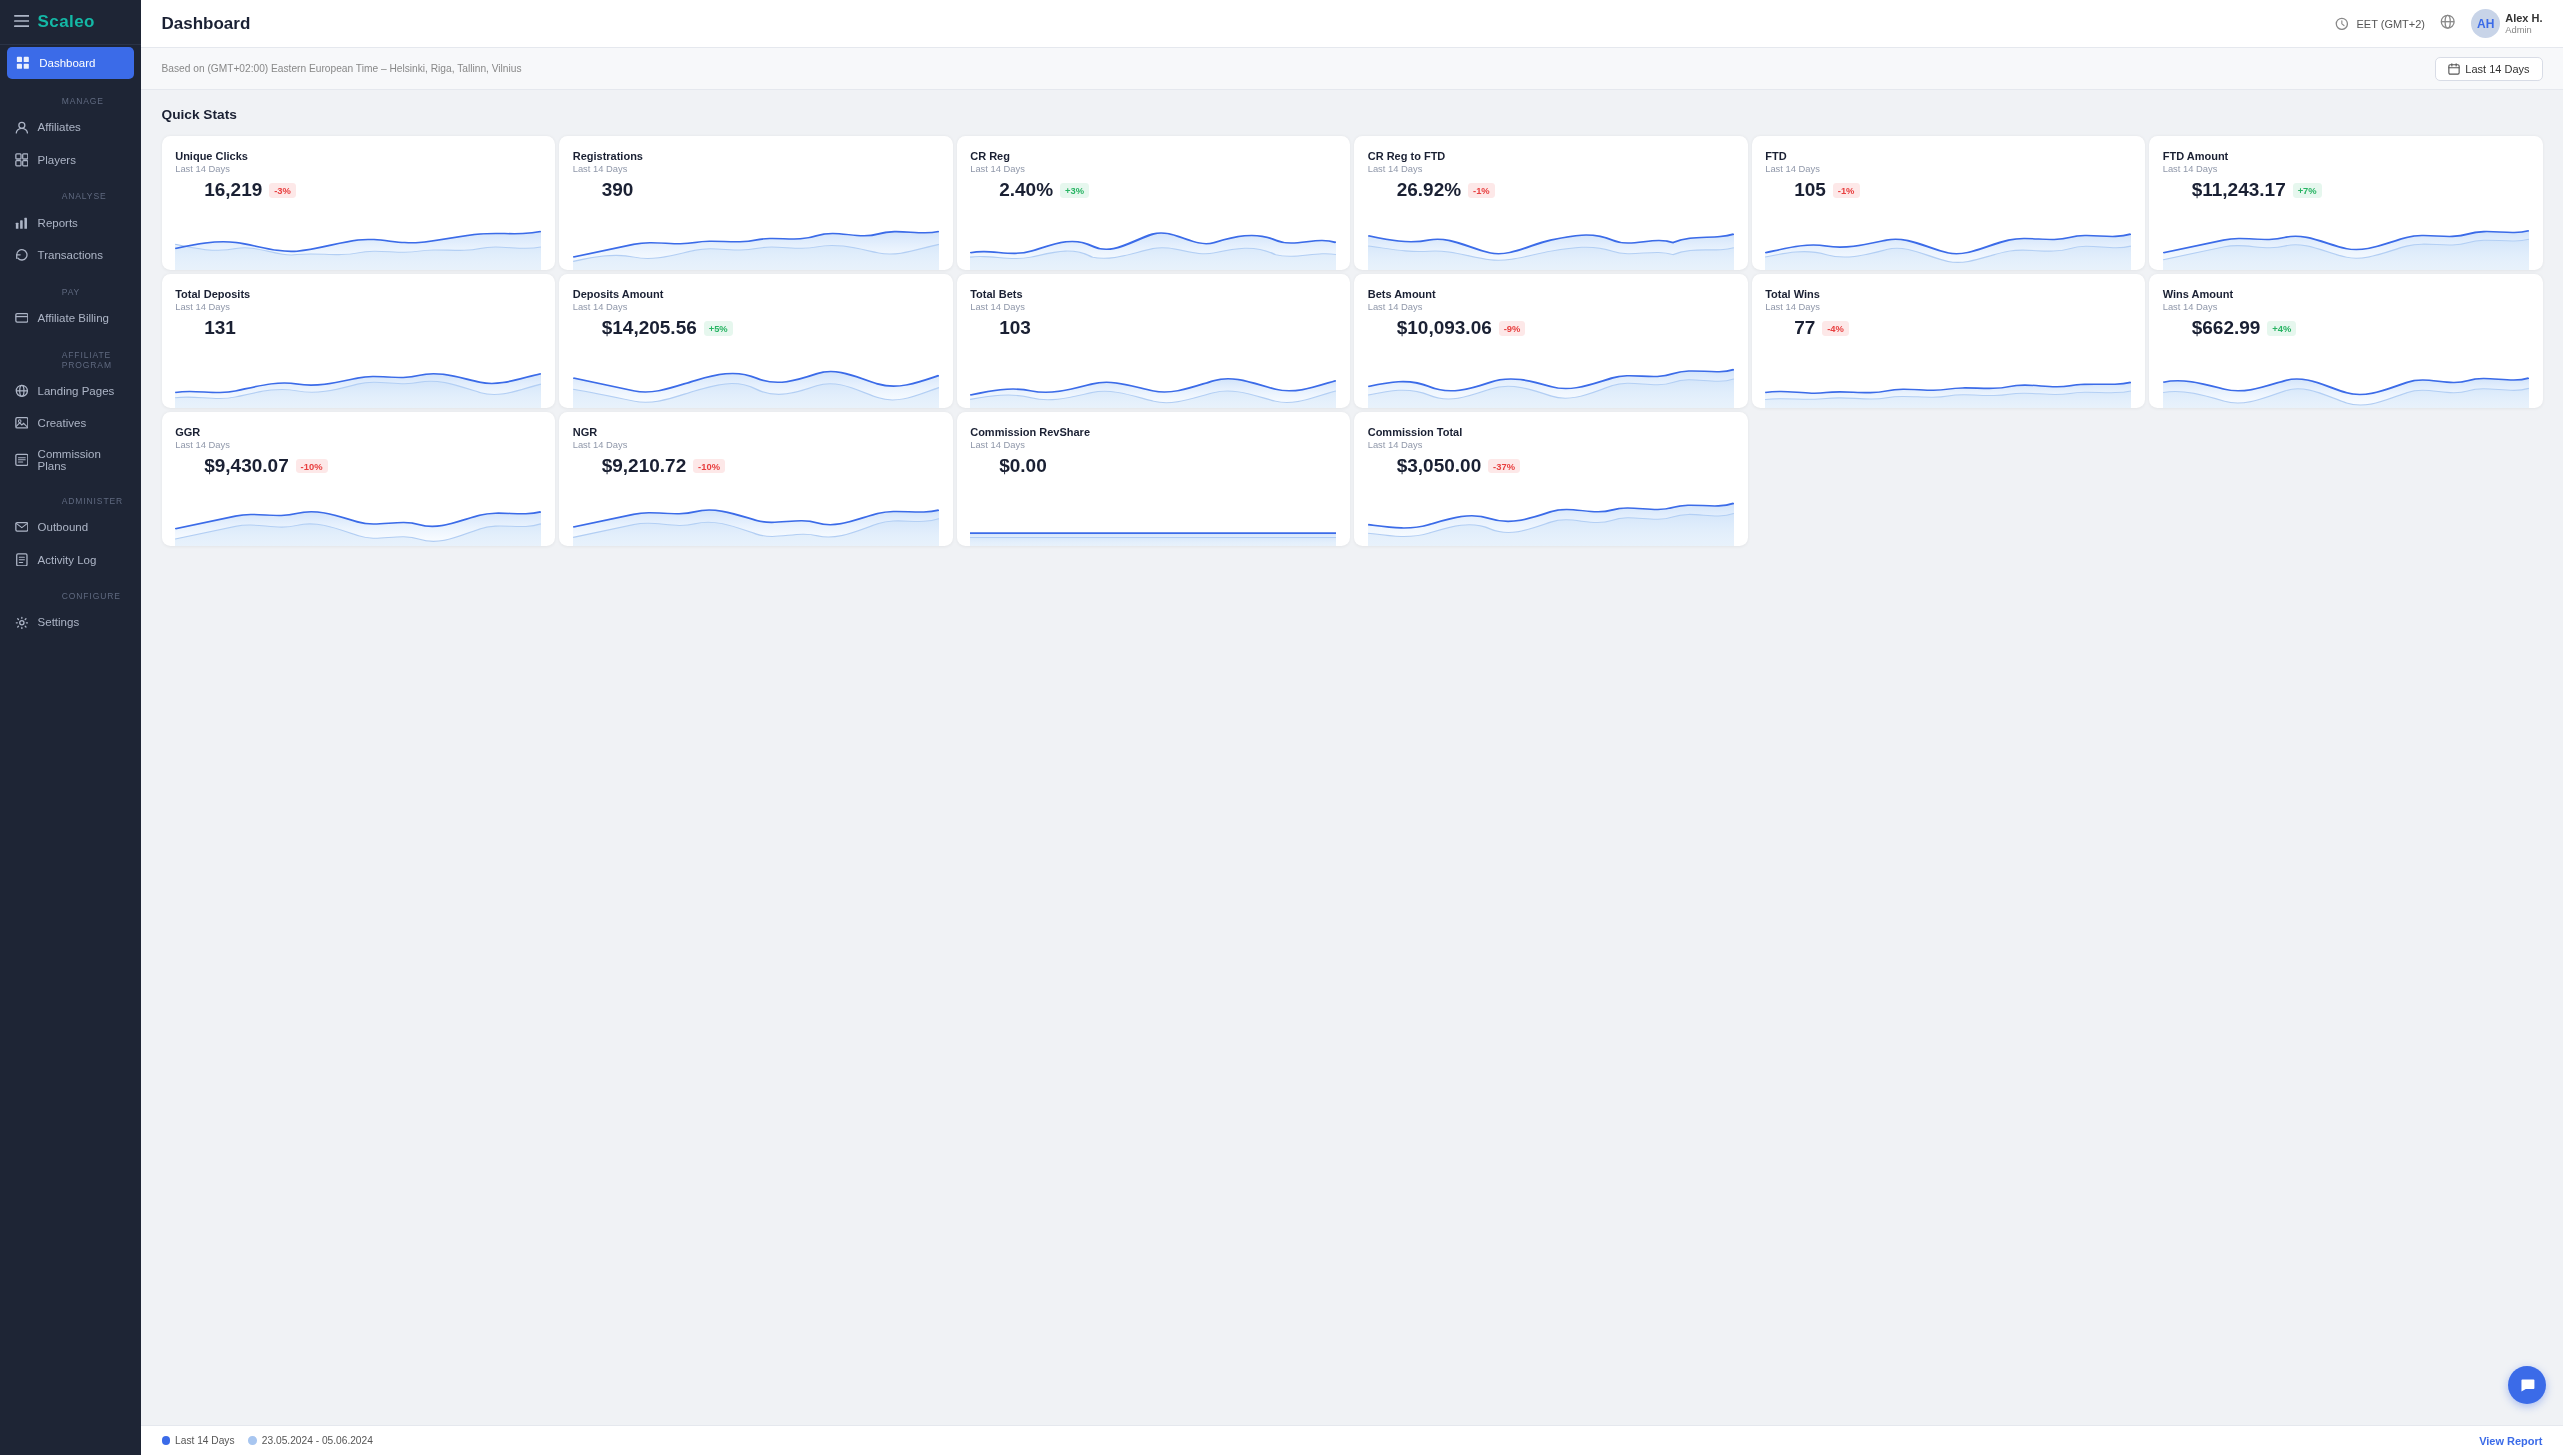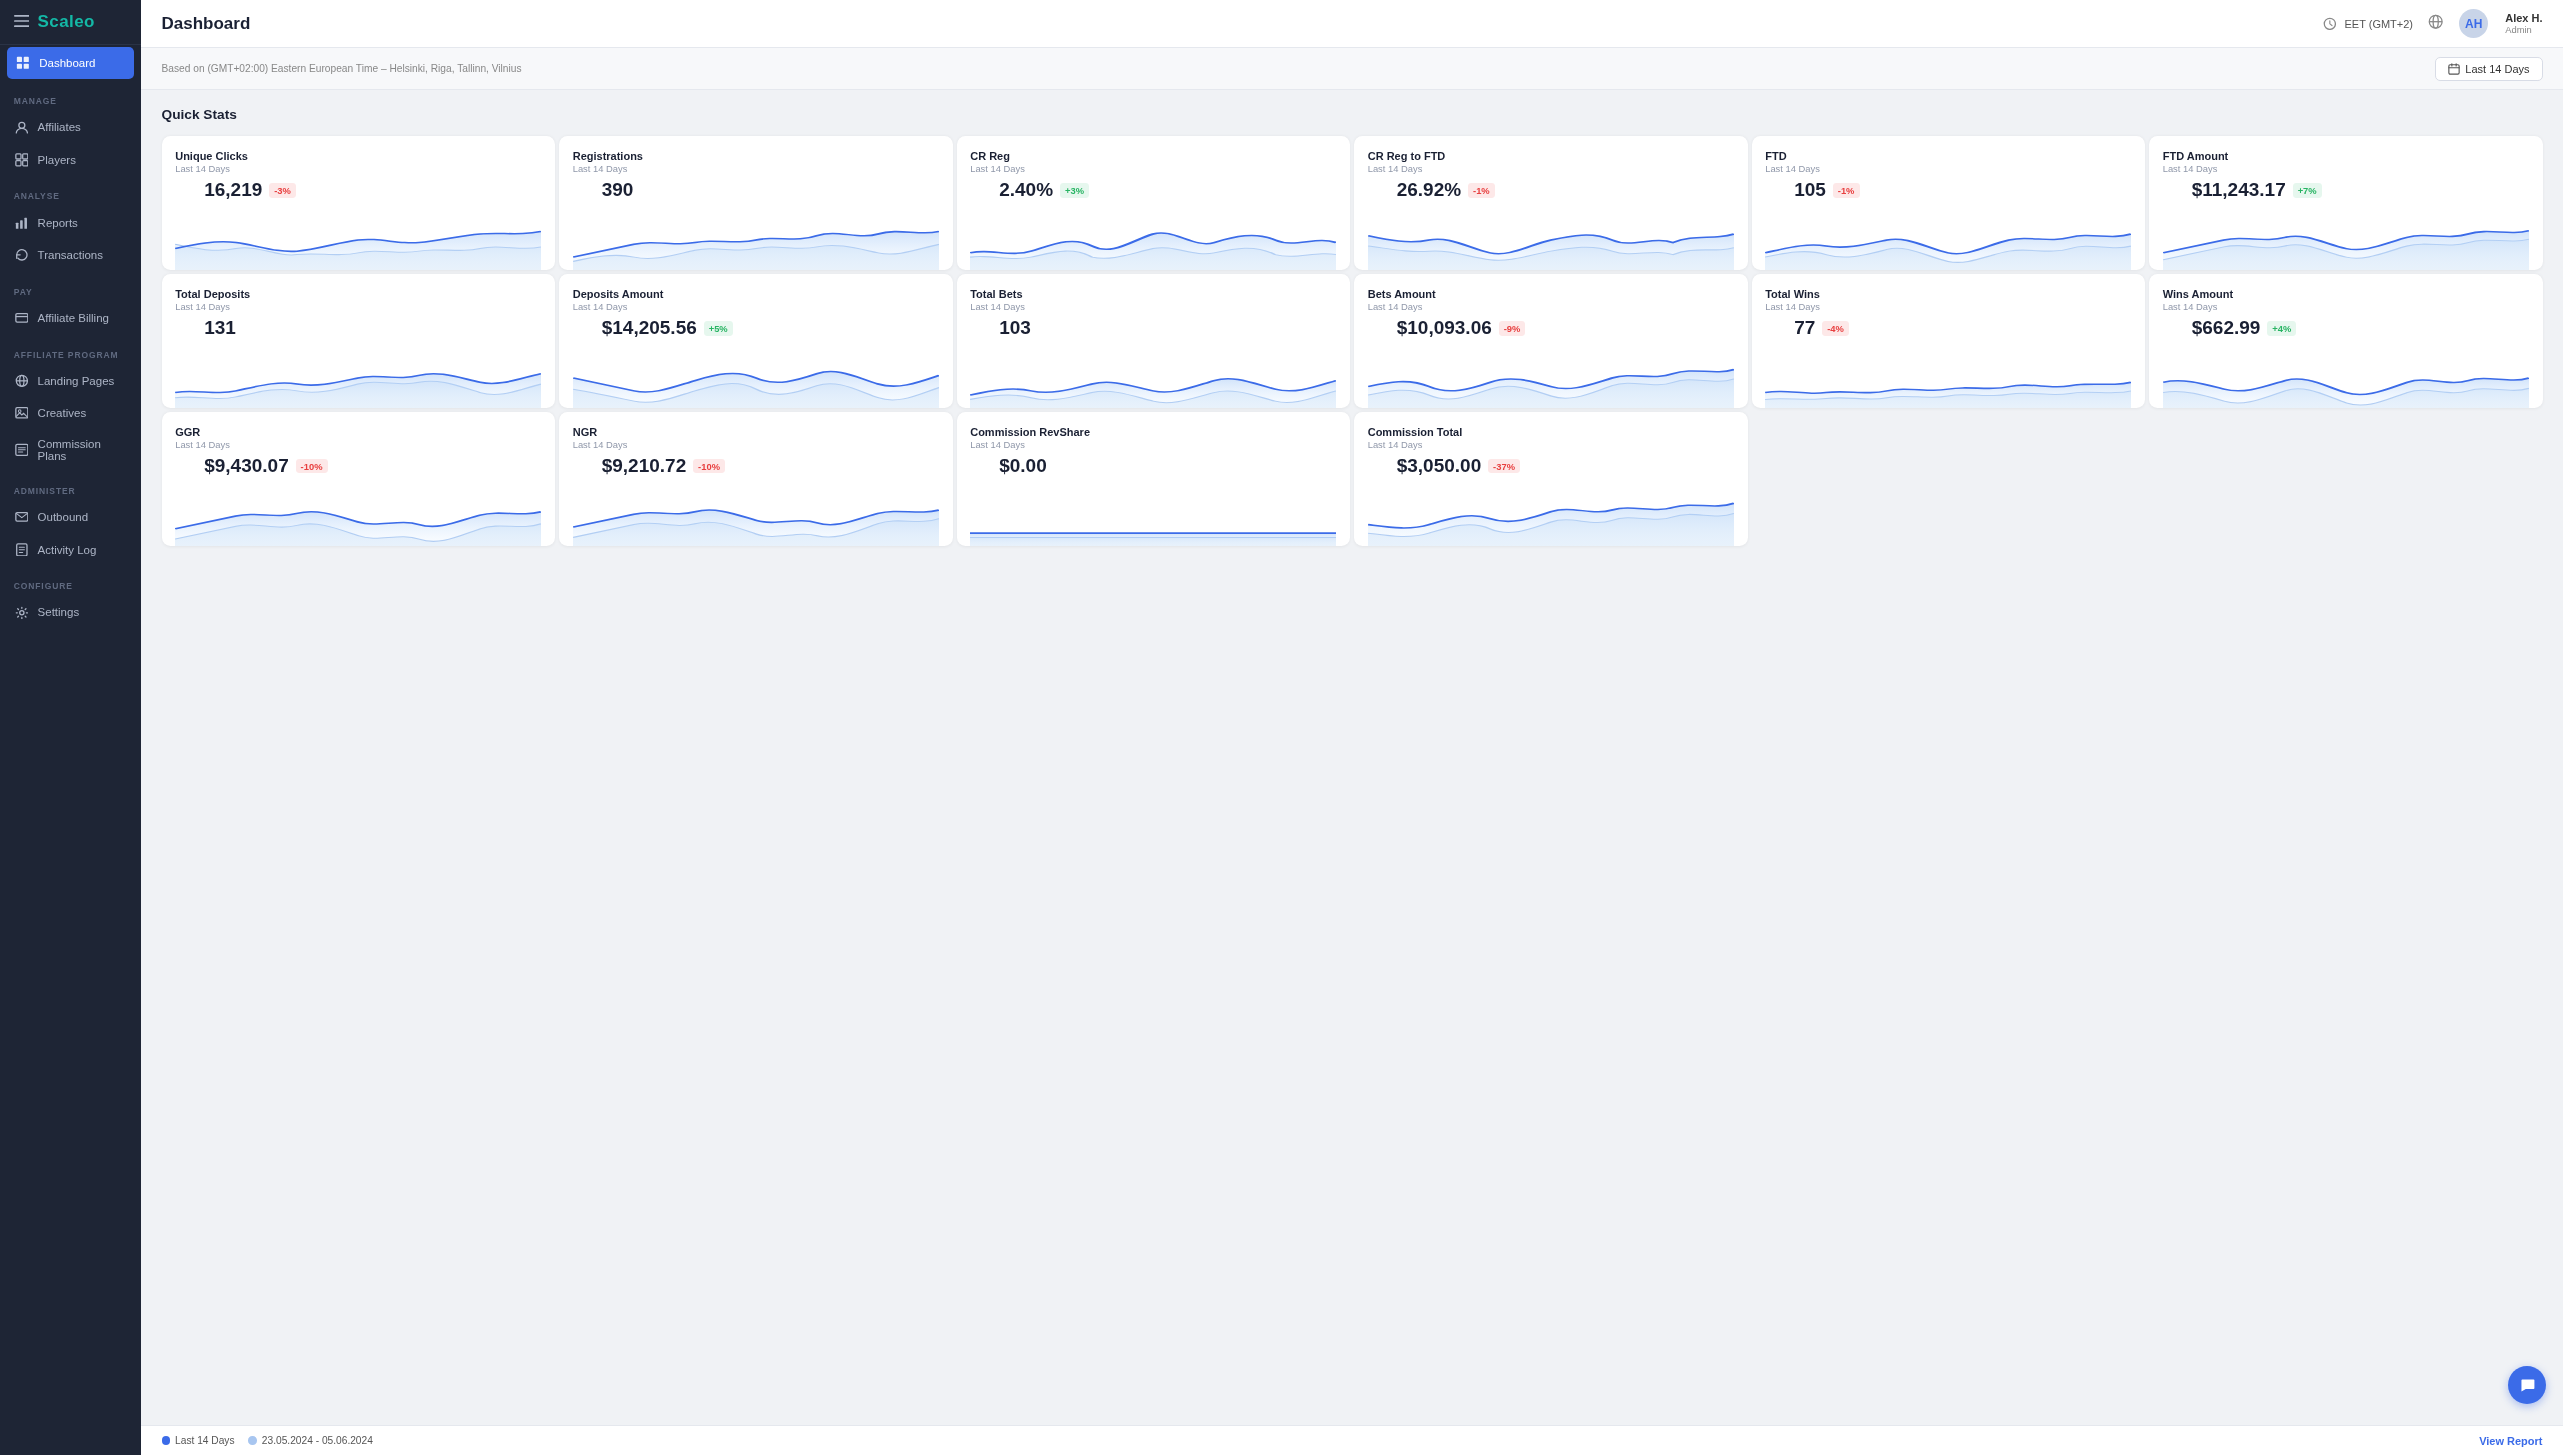--- a/index.html
+++ b/index.html
@@ -20,25 +20,26 @@
       display: flex;
       align-items: center;
       gap: 8.5px;
       padding: 12px 13.7px;
       border-bottom: 0.9px solid #2a3346;
     }
     #sidebar-hamburger { cursor: pointer; }
     #sidebar-logo { color: #14b8a6; font-size: 17px; font-weight: 800; letter-spacing: 0.4px; }
     .sidebar-section-label {
       font-size: 8.5px;
-      font-weight: 700;
+      font-weight: 400;
       letter-spacing: 0.9px;
       color: #606a80;
       padding: 15.4px 13.7px 5.1px;
       text-transform: uppercase;
+      margin-left: 48px;
     }
     .sidebar-item {
       display: flex;
       align-items: center;
       gap: 8.5px;
       padding: 8.5px 13.7px;
       cursor: pointer;
       font-size: 11.5px;
       color: #adb5c6;
       border-radius: 0;
@@ -57,21 +58,21 @@
       display: flex;
       align-items: center;
       padding: 0 20.5px;
       height: 48px;
       justify-content: space-between;
       flex-shrink: 0;
     }
     #topbar-title { font-size: 17px; font-weight: 700; color: #1a2033; }
     #topbar-right { display: flex; align-items: center; gap: 15.4px; }
     #topbar-timezone { display: flex; align-items: center; gap: 8px; font-size: 11px; color: #555; }
-    #topbar-user { display: flex; align-items: center; gap: 17px; font-size: 11px; color: #333; }
+    #topbar-user { display: flex; align-items: center; gap: 5px; font-size: 11px; color: #333; }
     #topbar-avatar {
       width: 29px; height: 29px; border-radius: 50%; background: #c8d4e8;
       display: flex; align-items: center; justify-content: center;
       font-size: 12px; font-weight: 600; color: #3b6be8; overflow: hidden;
     }
     .topbar-icon { font-size: 15.4px; color: #888; cursor: pointer; }
 
     
     #subbar {
       background: #f7f8fa;

